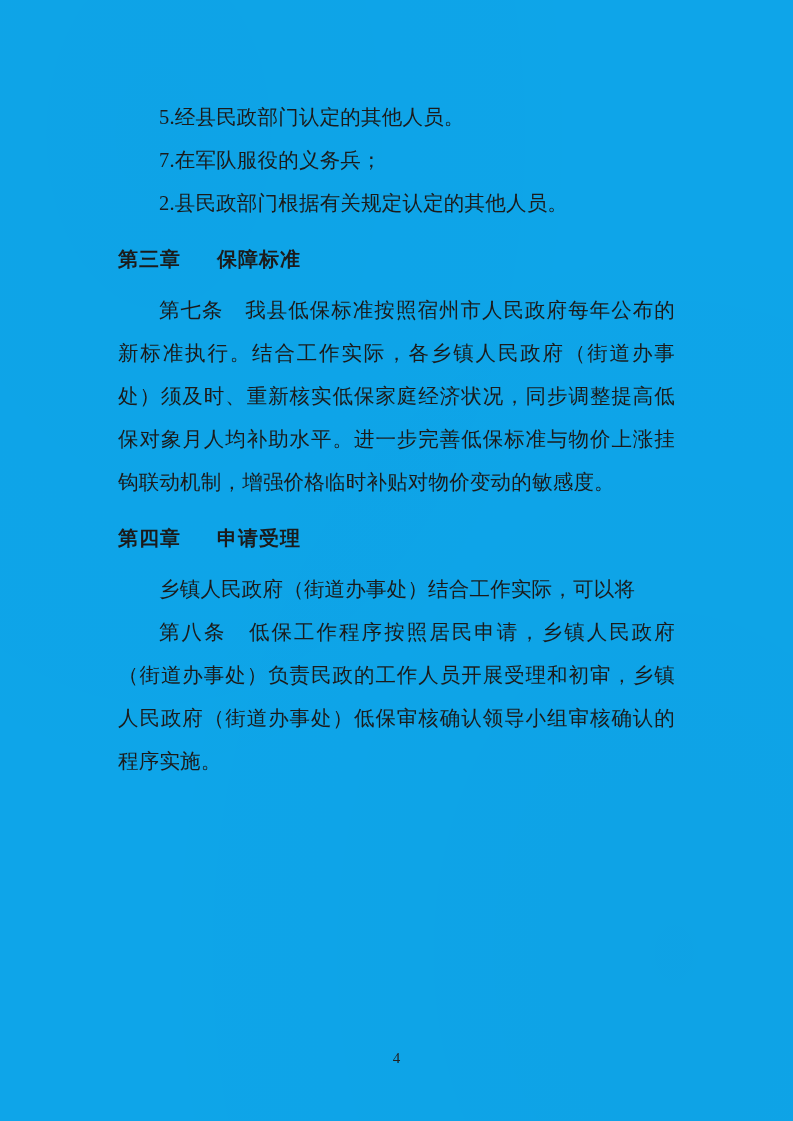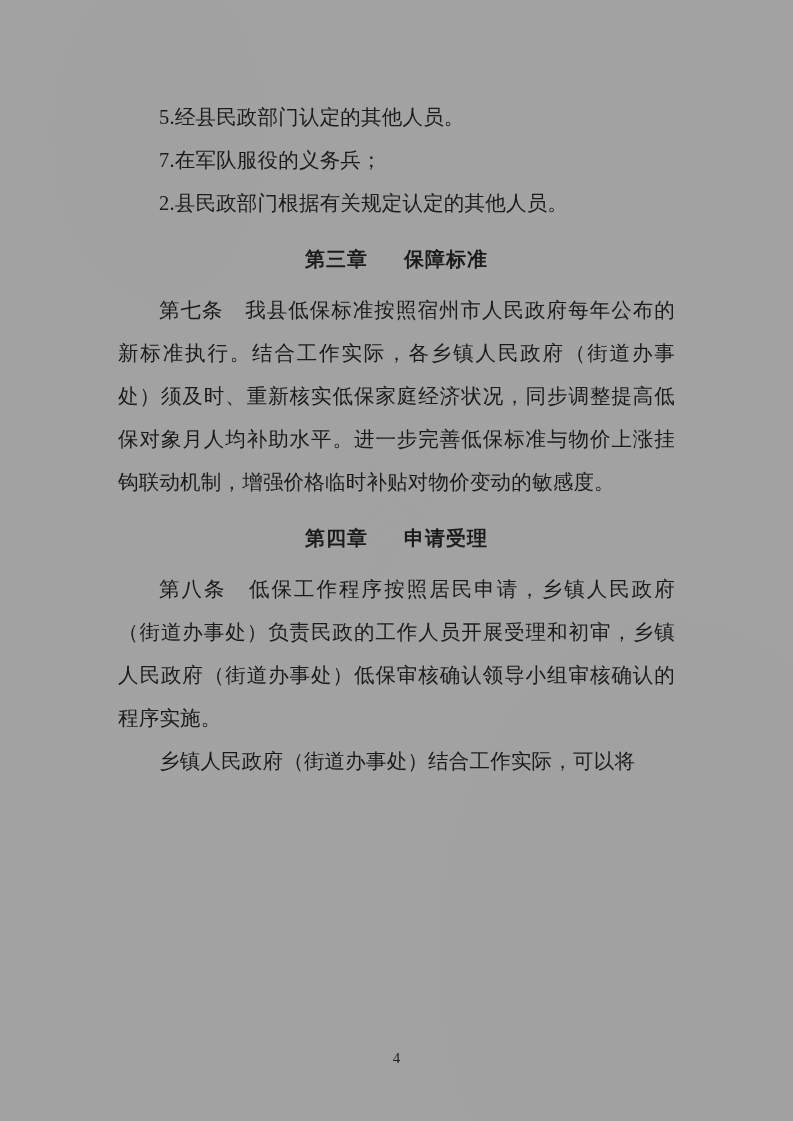--- a/index.html
+++ b/index.html
@@ -11,21 +11,21 @@
     height: 1121px;
     background: #ffffff;
     font-family: "Liberation Serif", serif;
     color: #1b1b1b;
     overflow: hidden;
   }
   .page {
     position: relative;
     width: 793px;
     height: 1121px;
-    background: #a3a3a3;
+    background: #0ea5e9;
     box-sizing: border-box;
     padding: 96px 118px 60px 118px;
   }
   
   .page::before {
     content: "";
     position: absolute;
     inset: 0;
     pointer-events: none;
     background:
@@ -39,21 +39,21 @@
     letter-spacing: 0.2px;
     text-align: justify;
     text-justify: inter-ideograph;
   }
   .para {
     margin: 0;
     text-indent: 2em;
   }
   .chapter-heading {
     margin: 14px 0 10px 0;
-    text-align: center;
+    text-align: left;
     font-family: "DejaVu Sans", sans-serif;
     font-weight: 700;
     font-size: 20px;
     letter-spacing: 1px;
     line-height: 40px;
     text-indent: 0;
   }
   .chapter-heading .gap {
     display: inline-block;
     width: 20px;
@@ -91,20 +91,20 @@
     </p>
 
     <p class="para">第七条　我县低保标准按照宿州市人民政府每年公布的新标准执行。结合工作实际，各乡镇人民政府（街道办事处）须及时、重新核实低保家庭经济状况，同步调整提高低保对象月人均补助水平。进一步完善低保标准与物价上涨挂钩联动机制，增强价格临时补贴对物价变动的敏感度。</p>
 
     <p class="chapter-heading">
       <span>第四章</span>
       <span class="gap"></span>
       <span>申请受理</span>
     </p>
 
+    <p class="para">乡镇人民政府（街道办事处）结合工作实际，可以将</p>
+
     <p class="para">第八条　低保工作程序按照居民申请，乡镇人民政府（街道办事处）负责民政的工作人员开展受理和初审，乡镇人民政府（街道办事处）低保审核确认领导小组审核确认的程序实施。</p>
-
-    <p class="para">乡镇人民政府（街道办事处）结合工作实际，可以将</p>
 
   </div>
 
   <div class="page-number">4</div>
 </div>
 
 </body></html>

